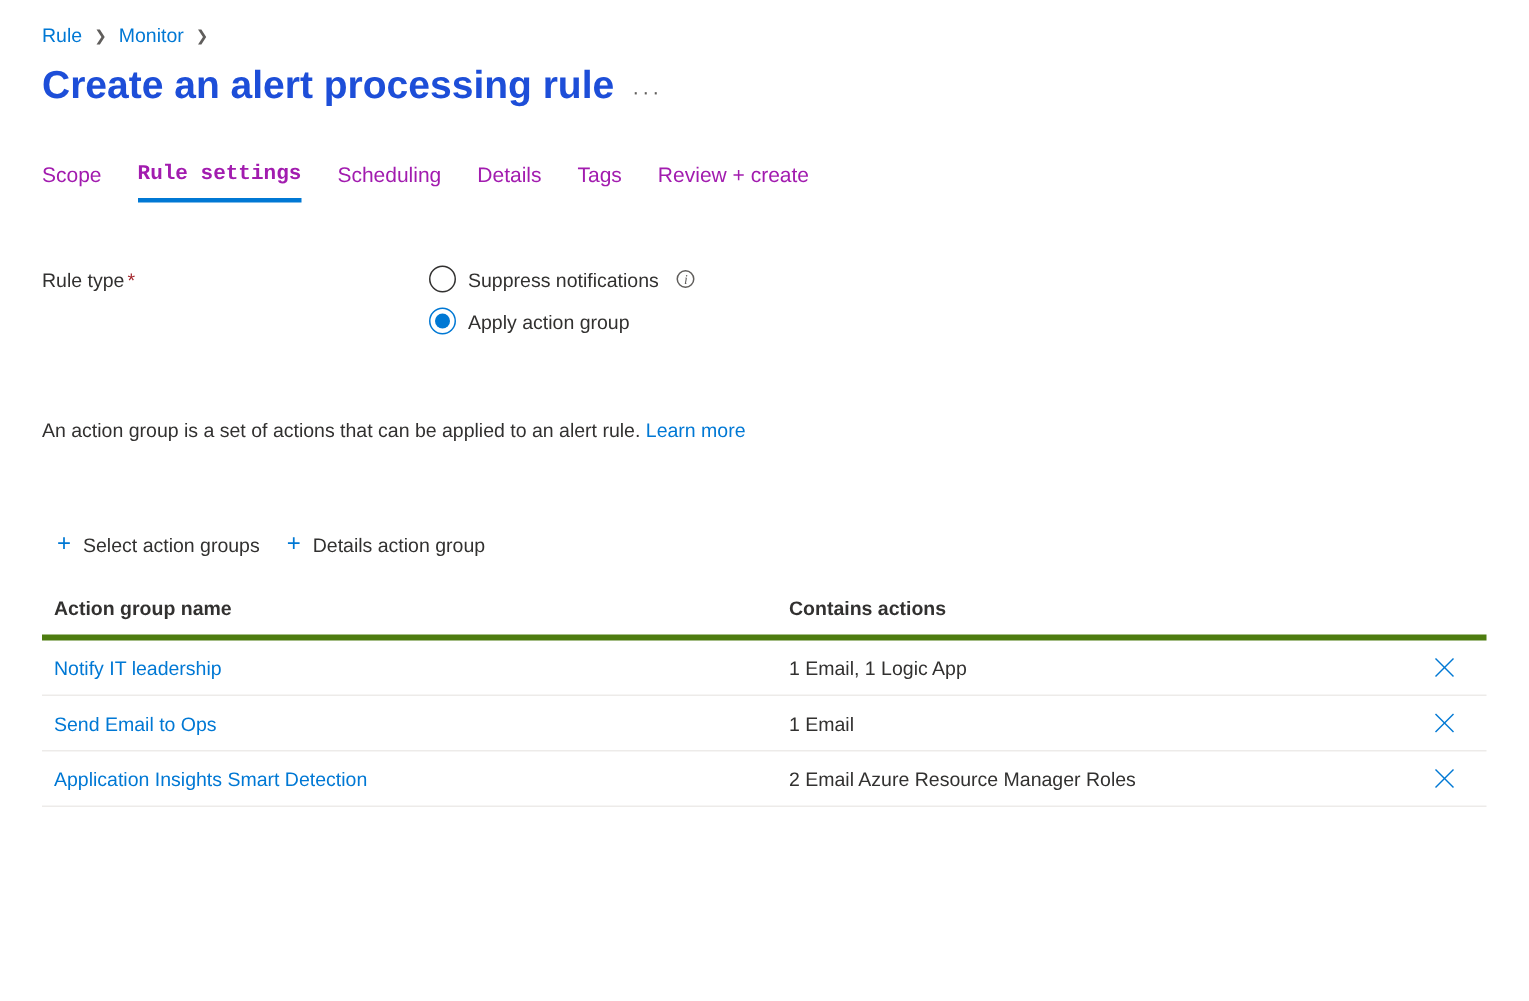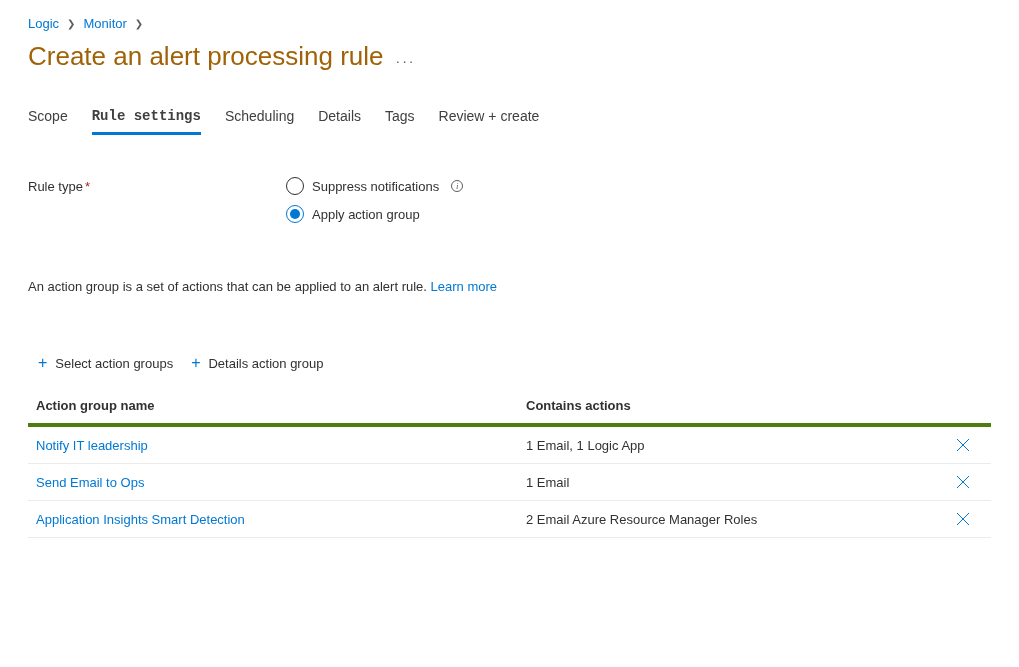--- a/index.html
+++ b/index.html
@@ -35,38 +35,38 @@
       font-size: 10px;
     }
     .page-title-row {
       display: flex;
       align-items: center;
       gap: 12px;
       margin-bottom: 36px;
     }
     .page-title {
       font-size: 26px;
-      font-weight: 400;
-      color: #a16207;
+      font-weight: 700;
+      color: #1d4ed8;
     }
     .more-icon {
       color: #605e5c;
       font-size: 14px;
       letter-spacing: 2px;
       cursor: pointer;
       padding-top: 8px;
     }
     .tabs {
       display: flex;
       gap: 24px;
       margin-bottom: 42px;
     }
     .tab {
       font-size: 14px;
-      color: #404040;
+      color: #a21caf;
       padding-bottom: 8px;
       cursor: pointer;
     }
     .tab.active {
       font-weight: 600;
       border-bottom: 3px solid #0078d4;
       font-family: Liberation Mono, monospace;
     }
     .form-row {
       display: flex;
@@ -208,21 +208,21 @@
     .remove-icon svg {
       width: 16px;
       height: 16px;
     }
   </style>
 </head>
 <body>
 
 <div class="page">
   <nav class="breadcrumb">
-    <a>Logic</a>
+    <a>Rule</a>
     <span class="chevron">❯</span>
     <a>Monitor</a>
     <span class="chevron">❯</span>
   </nav>
 
   <div class="page-title-row">
     <h1 class="page-title">Create an alert processing rule</h1>
     <span class="more-icon">···</span>
   </div>
 

